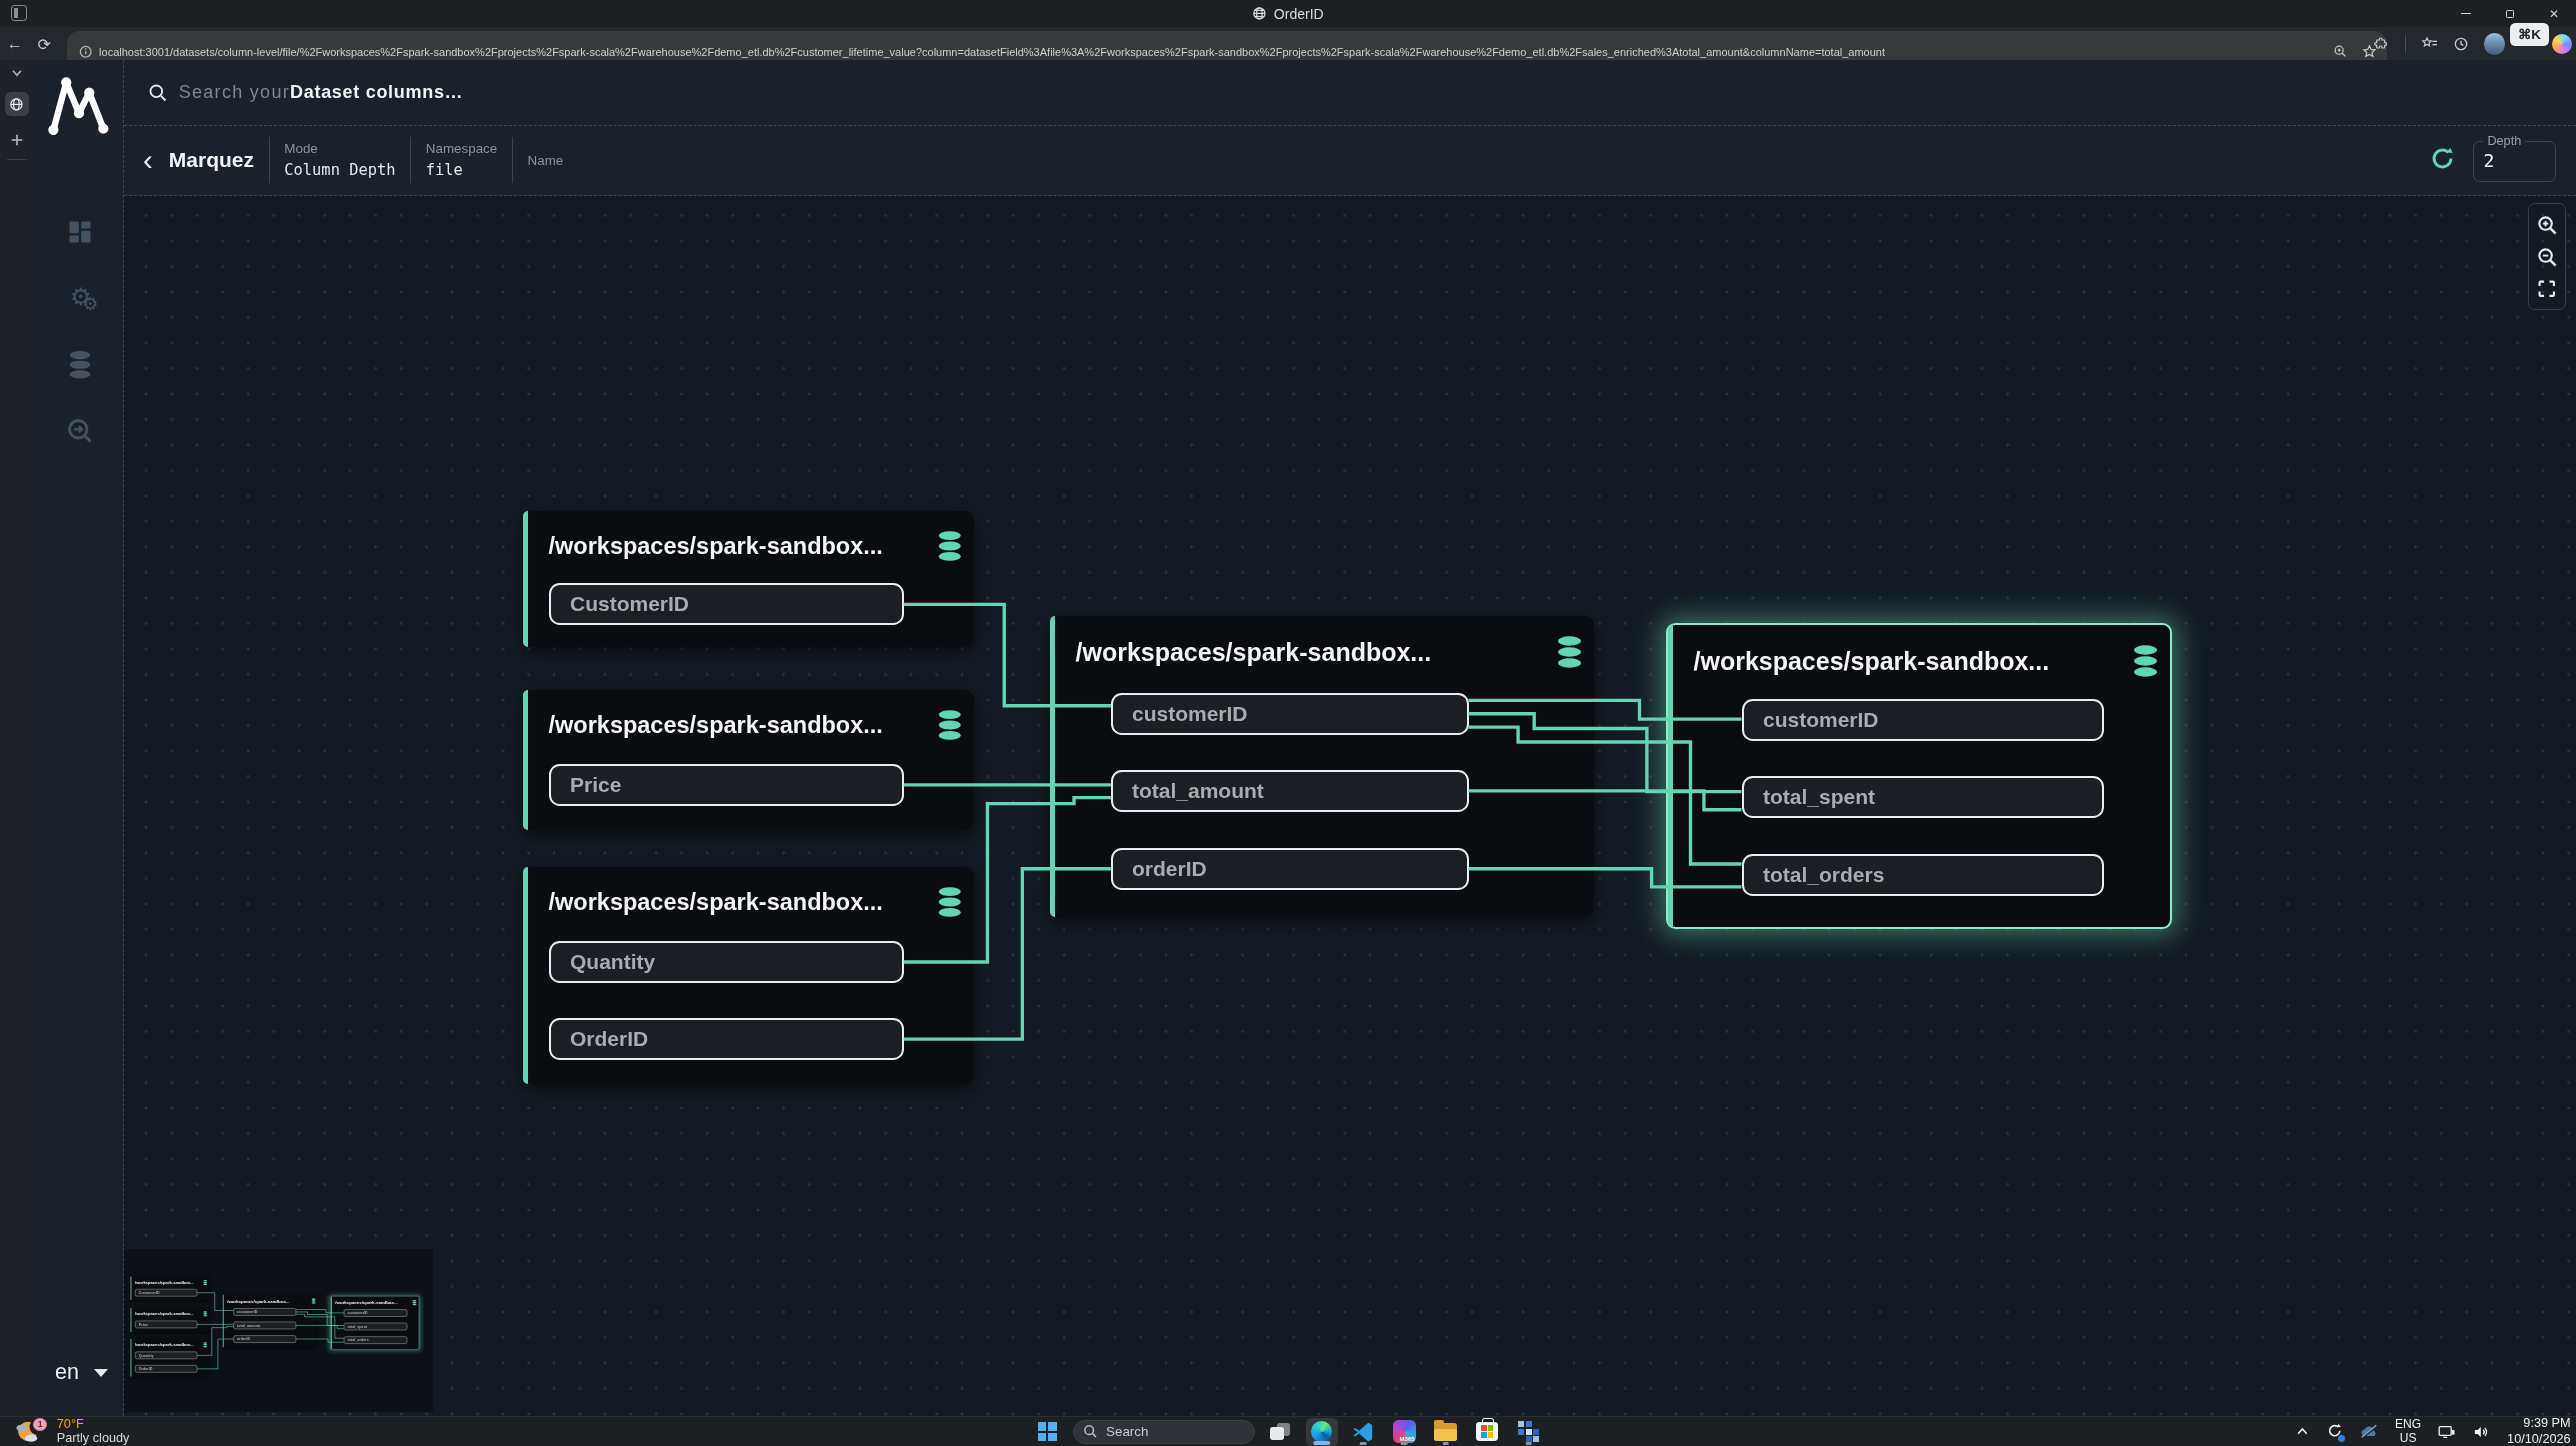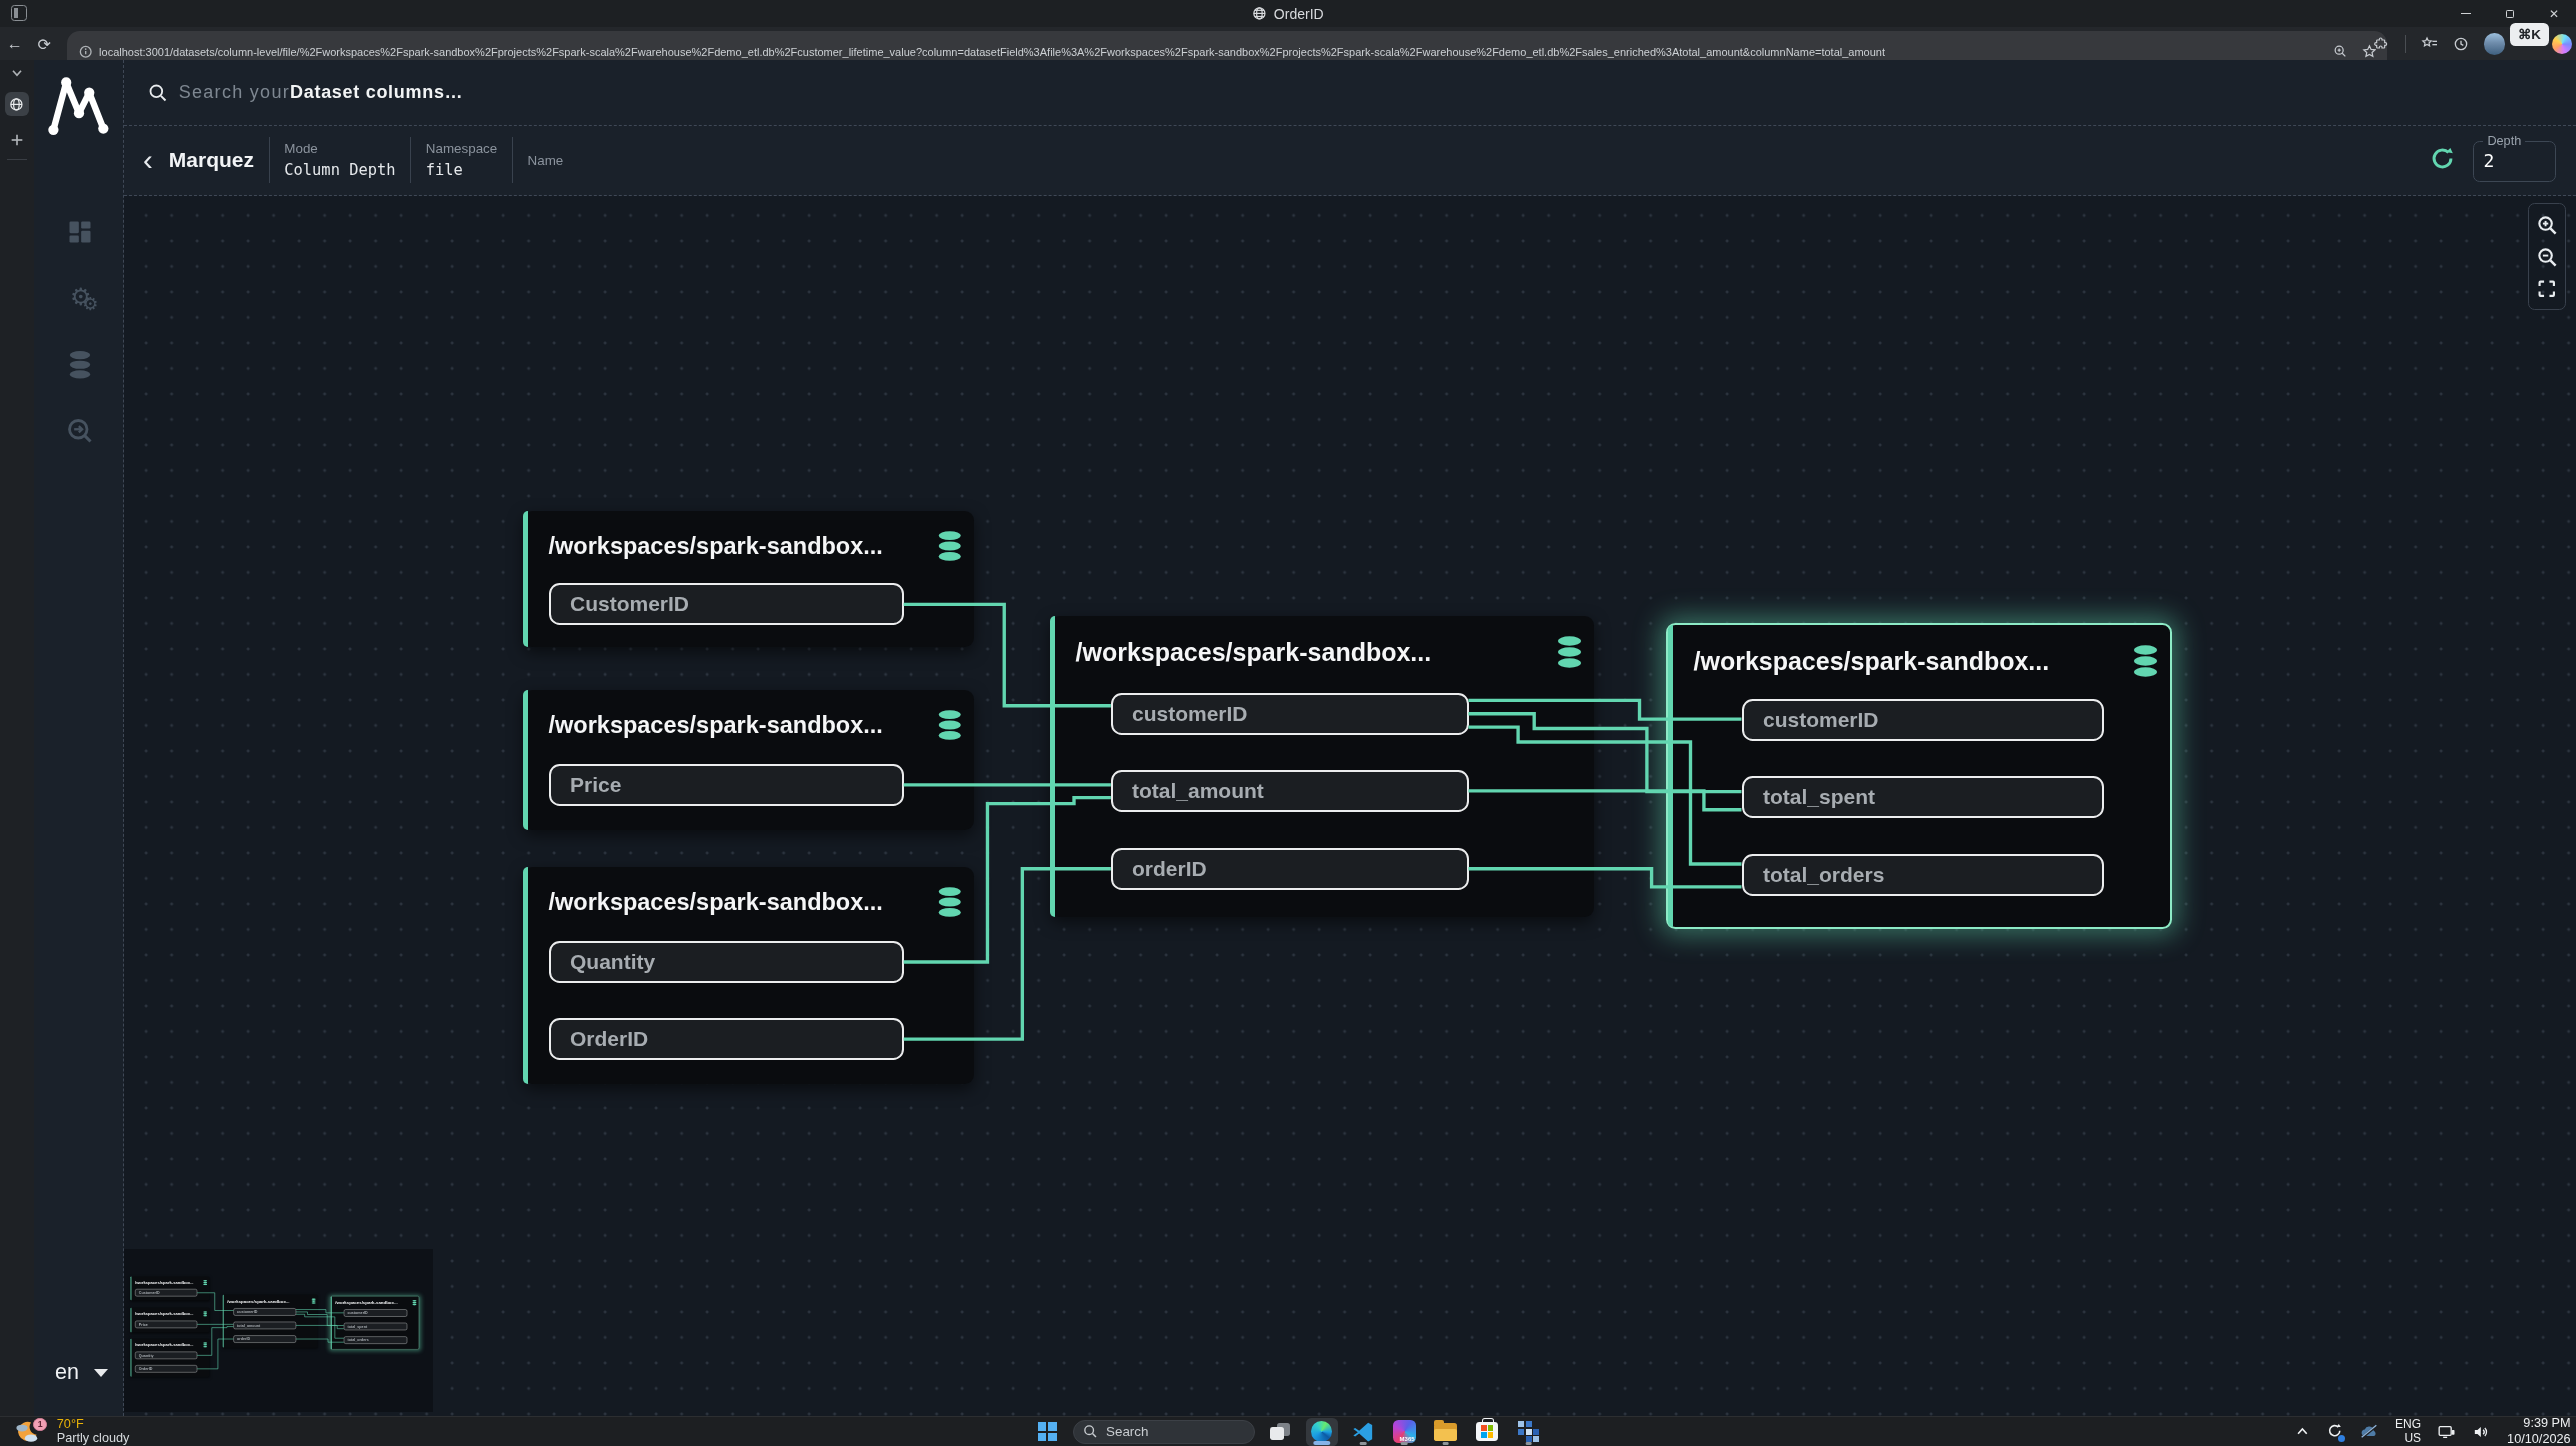--- a/index.html
+++ b/index.html
@@ -124,21 +124,21 @@
   .folder .back { position:absolute; inset:0; background:#d99b2b; border-radius:2.7px; }
   .folder .tab { position:absolute; left:0; top:-2.7px; width:10px; height:5.4px; background:#d99b2b; border-radius:2px 2px 0 0; }
   .folder .front { position:absolute; left:0; bottom:0; width:23px; height:11.4px; background:#f3c14f; border-radius:2px 2px 2.7px 2.7px; }
   .store { position:relative; width:21.5px; height:19px; background:#f4f6f8; border-radius:3.4px;
     display:grid; grid-template-columns:5.4px 5.4px; grid-template-rows:5.4px 5.4px; gap:1.3px; align-content:center; justify-content:center; }
   .store::before { content:""; position:absolute; top:-4px; left:6px; width:9.4px; height:5.4px; border:1.3px solid #f4f6f8; border-bottom:none; border-radius:2.7px 2.7px 0 0; }
   .store i:nth-child(1){background:#f25022}.store i:nth-child(2){background:#7fba00}
   .store i:nth-child(3){background:#00a4ef}.store i:nth-child(4){background:#ffb900}
   .pixels { display:grid; grid-template-columns:repeat(3,6px); grid-template-rows:repeat(3,6px); gap:1.3px; }
   .tray { position:absolute; right:5.4px; top:1416px; height:31px; display:flex; align-items:center; gap:16px; }
-  .traytxt { color:#eef0f2; font-size:12px; line-height:13.4px; text-align:right; }
+  .traytxt { color:#eef0f2; font-size:12px; line-height:13.4px; text-align:center; }
   .clock { color:#eef0f2; font-size:12.7px; line-height:15.4px; text-align:right; }
   .syncdot { position:absolute; right:-2px; bottom:-1.3px; width:7.4px; height:7.4px; border-radius:50%; background:#2f7fe0; }
 </style>
 </head>
 <body>
 
 <div class="titlebar">
   <span class="tab-actions"></span>
   <div class="tabtitle">
     <svg width="14.8" height="14.8" viewBox="0 0 24 24">

